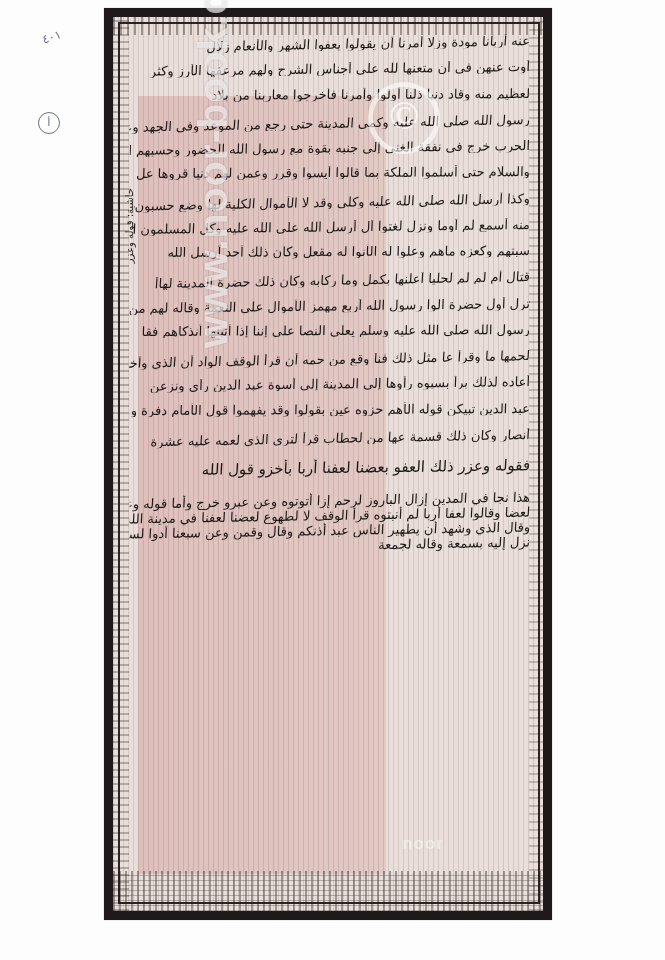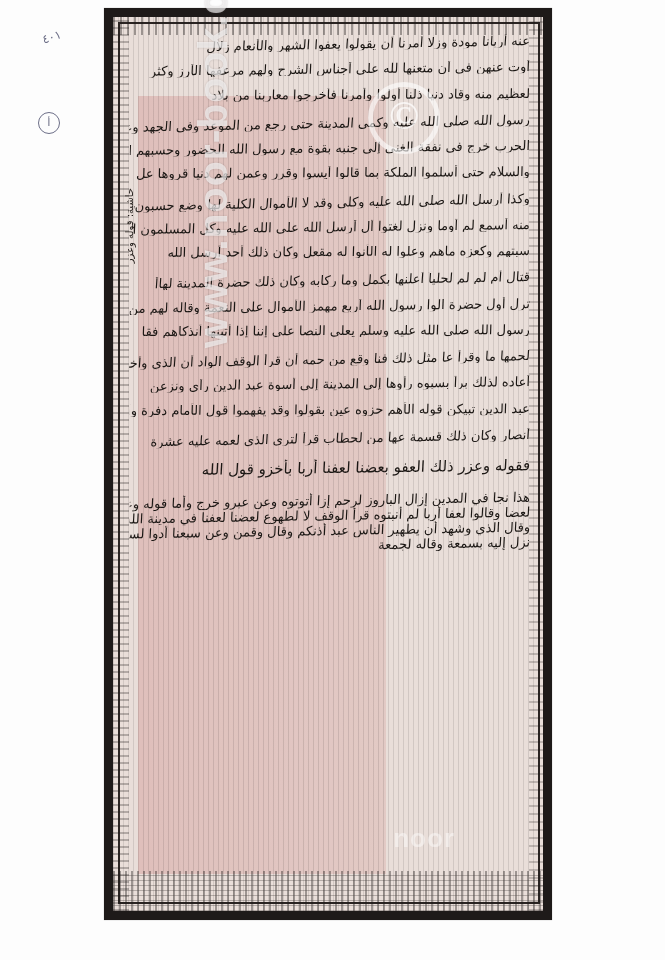--- a/index.html
+++ b/index.html
@@ -196,24 +196,24 @@
     color: rgba(255,255,255,0.72);
     font-size: 40px;
     font-weight: bold;
     text-align: center;
     line-height: 58px;
     font-family: "Liberation Serif", serif;
     pointer-events: none;
   }
   .wm-corner {
     position: absolute;
-    right: 97px;
+    right: 108px;
     bottom: 66px;
     font-family: "Liberation Sans", sans-serif;
-    font-size: 26px;
+    font-size: 17px;
     font-weight: bold;
     color: rgba(255,255,255,0.45);
     letter-spacing: 1px;
     pointer-events: none;
   }
 </style>
 </head>
 <body>
 
 <div id="viewer">

